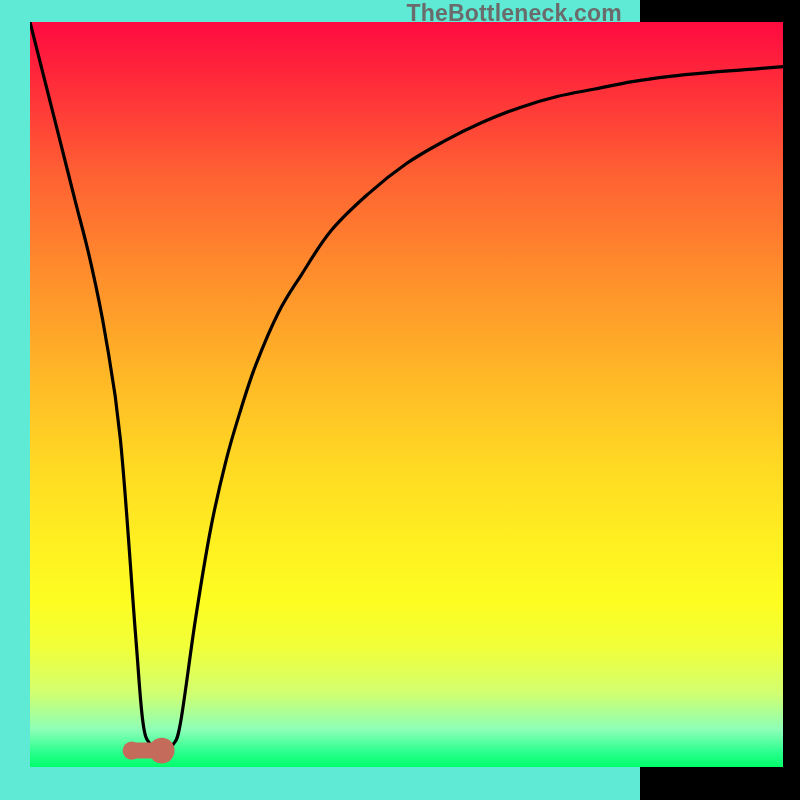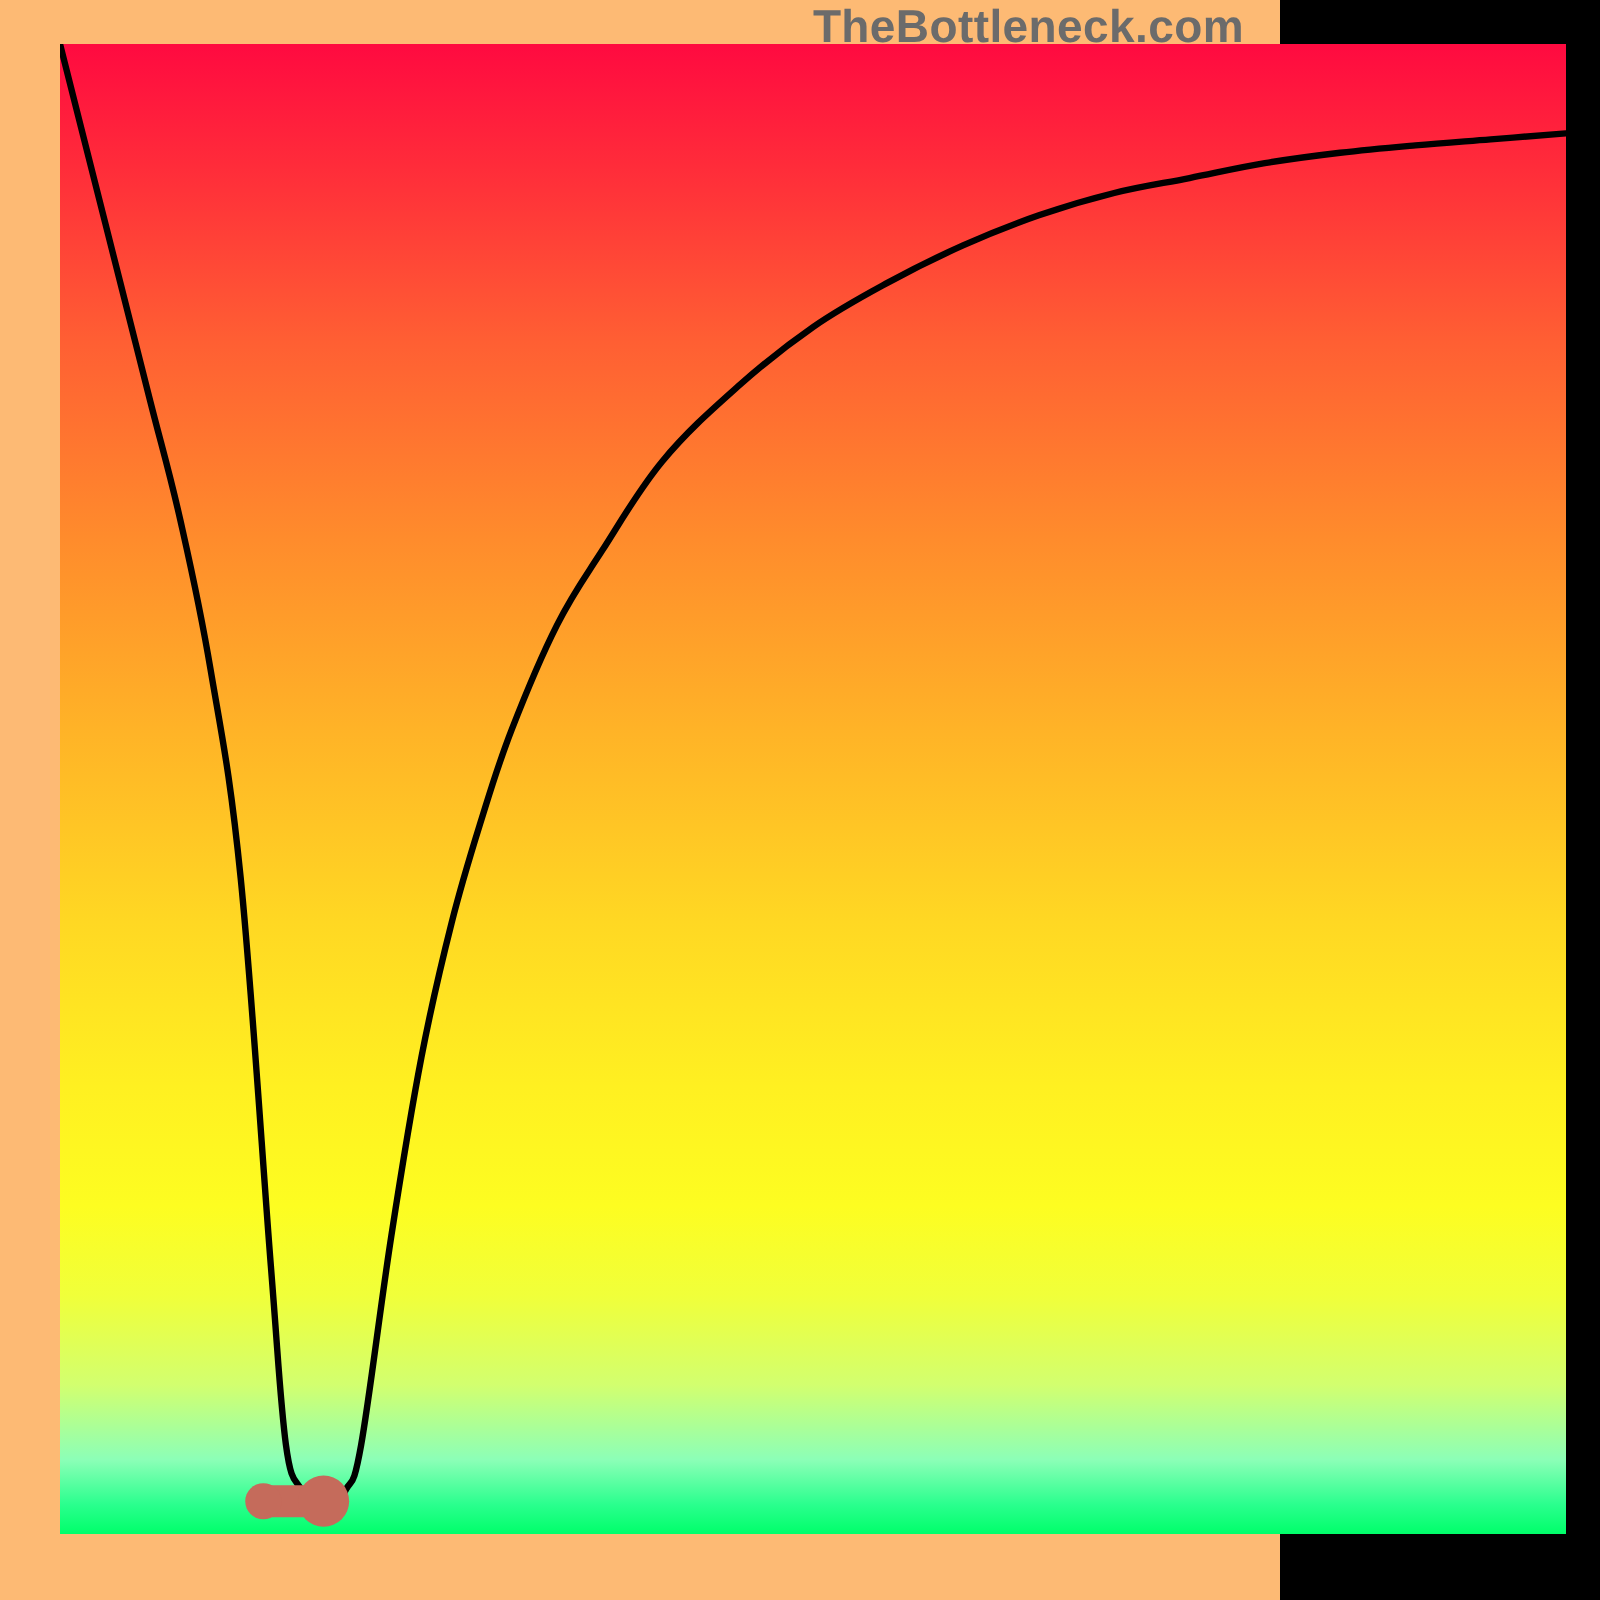--- a/index.html
+++ b/index.html
@@ -1,21 +1,21 @@
 <!DOCTYPE html>
 <html><head>
 <meta charset="utf-8">
 <style>
   * { margin: 0; padding: 0; box-sizing: border-box; }
   html, body { width: 800px; height: 800px; background: #000; overflow: hidden; }
   .frame {
     position: absolute;
     left: 0; top: 0;
     width: 640px; height: 800px;
-    background: #fdba74;
+    background: #5eead4;
   }
   .plot {
     position: absolute;
     left: 30px;
     top: 22px;
     width: 753px;
     height: 745px;
     background: linear-gradient(to bottom,
       #ff0a40 0%,
       #ff2b3a 8%,

